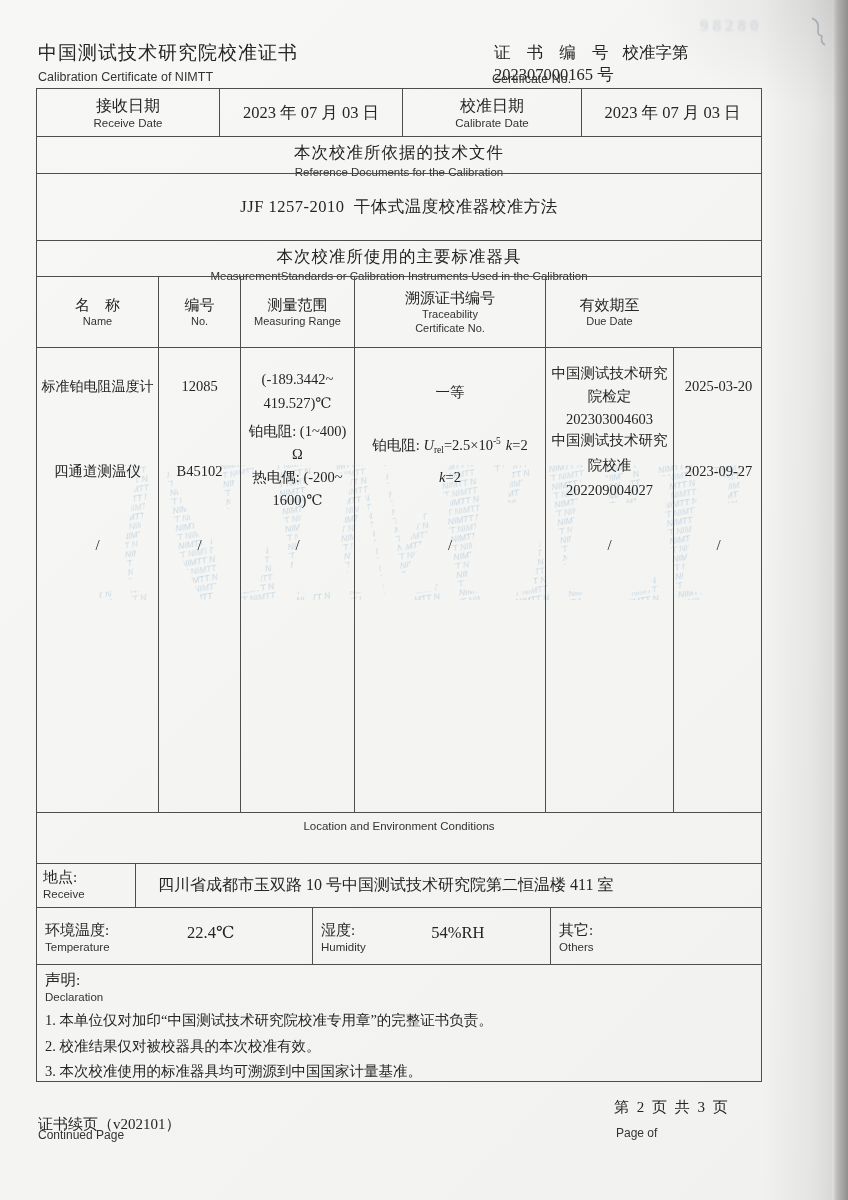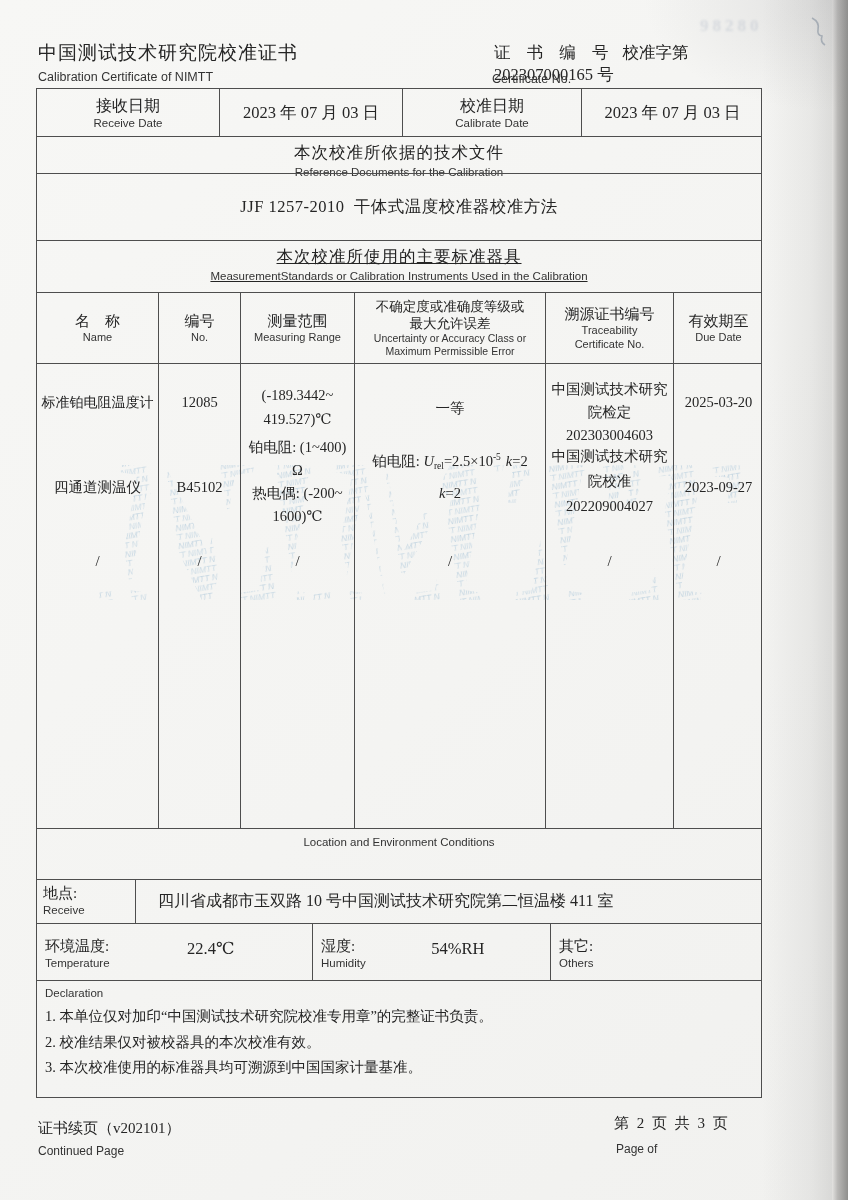--- a/index.html
+++ b/index.html
@@ -46,21 +46,21 @@
   .dates-row .grid { grid-template-columns:182px 183px 179px 182px; }
   .dates-row .cn { font-size:16px; line-height:20px; }
   .dates-row .en { font-size:11.5px; line-height:14px; }
   .dates-row .val { font-size:16.5px; }
 
   .band { text-align:center; padding-top:5px; }
   .band .cn { font-size:16.5px; line-height:22px; letter-spacing:1px; }
   .band .en { font-size:11.5px; line-height:16px; }
   .ref-hdr { height:38px; }
   .ref-body { height:68px; display:flex; align-items:center; justify-content:center; font-size:16.5px; letter-spacing:.5px; }
-  .std-hdr { height:53px;text-decoration:underline; }
+  .std-hdr { height:37px; }
 
   .tbl-cols { grid-template-columns:121px 82px 114px 191px 128px 90px; }
   .tbl-head { height:72px; }
   .tbl-head .cn { font-size:15px; line-height:19px; }
   .tbl-head .cn.small { font-size:13.5px; line-height:17px; }
   .tbl-head .en { font-size:11px; line-height:13.5px; }
   .tbl-head .en.small { font-size:10.5px; line-height:13px; }
 
   .tbl-body { height:466px; }
   .tbl-body .gcell { position:relative; justify-content:flex-start; }
@@ -89,21 +89,21 @@
   .envlbl .en { font-size:11.5px; line-height:14px; }
   .envval { font-size:16.5px; margin:0 auto; padding-bottom:6px; }
 
   .decl { height:118px; padding:5px 10px 0 8px; }
   .decl .cn { font-size:15.5px; line-height:20px; }
   .decl .en { font-size:11.5px; line-height:15px; }
   .decl-items { margin-top:3px; }
   .decl-items .line { font-size:14.5px; line-height:25.5px; }
 
   .footer { position:relative; height:70px; margin-top:13px; }
-  .foot-left-cn { position:absolute; left:2px; top:8px; font-size:15px; }
+  .foot-left-cn { position:absolute; left:2px; top:20px; font-size:15px; }
   .foot-left-en { position:absolute; left:2px; top:33px; font-size:12px; }
   .foot-right-cn { position:absolute; left:578px; top:3px; font-size:15px; letter-spacing:2px; }
   .foot-right-en { position:absolute; left:580px; top:31px; font-size:12px; }
 </style>
 </head>
 <body>
 
 <div class="page">
 
   <svg class="watermark" width="648" height="300" viewBox="0 0 648 300">
@@ -176,26 +176,20 @@
         </div>
         <div class="gcell">
           <div class="cn">编号</div>
           <div class="en">No.</div>
         </div>
         <div class="gcell">
           <div class="cn">测量范围</div>
           <div class="en">Measuring Range</div>
         </div>
         <div class="gcell">
-          <div class="cn small">不确定度或准确度等级或</div>
-          <div class="cn small">最大允许误差</div>
-          <div class="en small">Uncertainty or Accuracy Class or</div>
-          <div class="en small">Maximum Permissible Error</div>
-        </div>
-        <div class="gcell">
           <div class="cn">溯源证书编号</div>
           <div class="en">Traceability</div>
           <div class="en">Certificate No.</div>
         </div>
         <div class="gcell">
           <div class="cn">有效期至</div>
           <div class="en">Due Date</div>
         </div>
       </div>
     </div>
@@ -295,20 +289,21 @@
           <div class="envlbl">
             <div class="cn">其它:</div>
             <div class="en">Others</div>
           </div>
           <div class="envval"></div>
         </div>
       </div>
     </div>
 
     <div class="sect decl">
+      <div class="cn">声明:</div>
       <div class="en">Declaration</div>
       <div class="decl-items">
         <div class="line">1. 本单位仅对加印“中国测试技术研究院校准专用章”的完整证书负责。</div>
         <div class="line">2. 校准结果仅对被校器具的本次校准有效。</div>
         <div class="line">3. 本次校准使用的标准器具均可溯源到中国国家计量基准。</div>
       </div>
     </div>
 
     <div class="footer">
       <div class="foot-left-cn">证书续页（v202101）</div>

